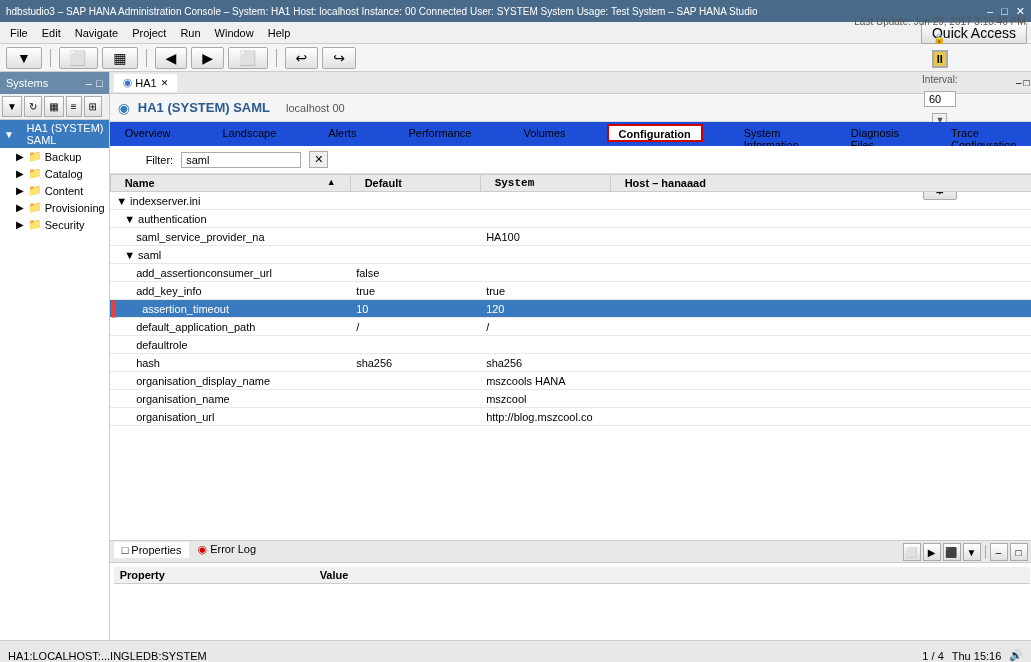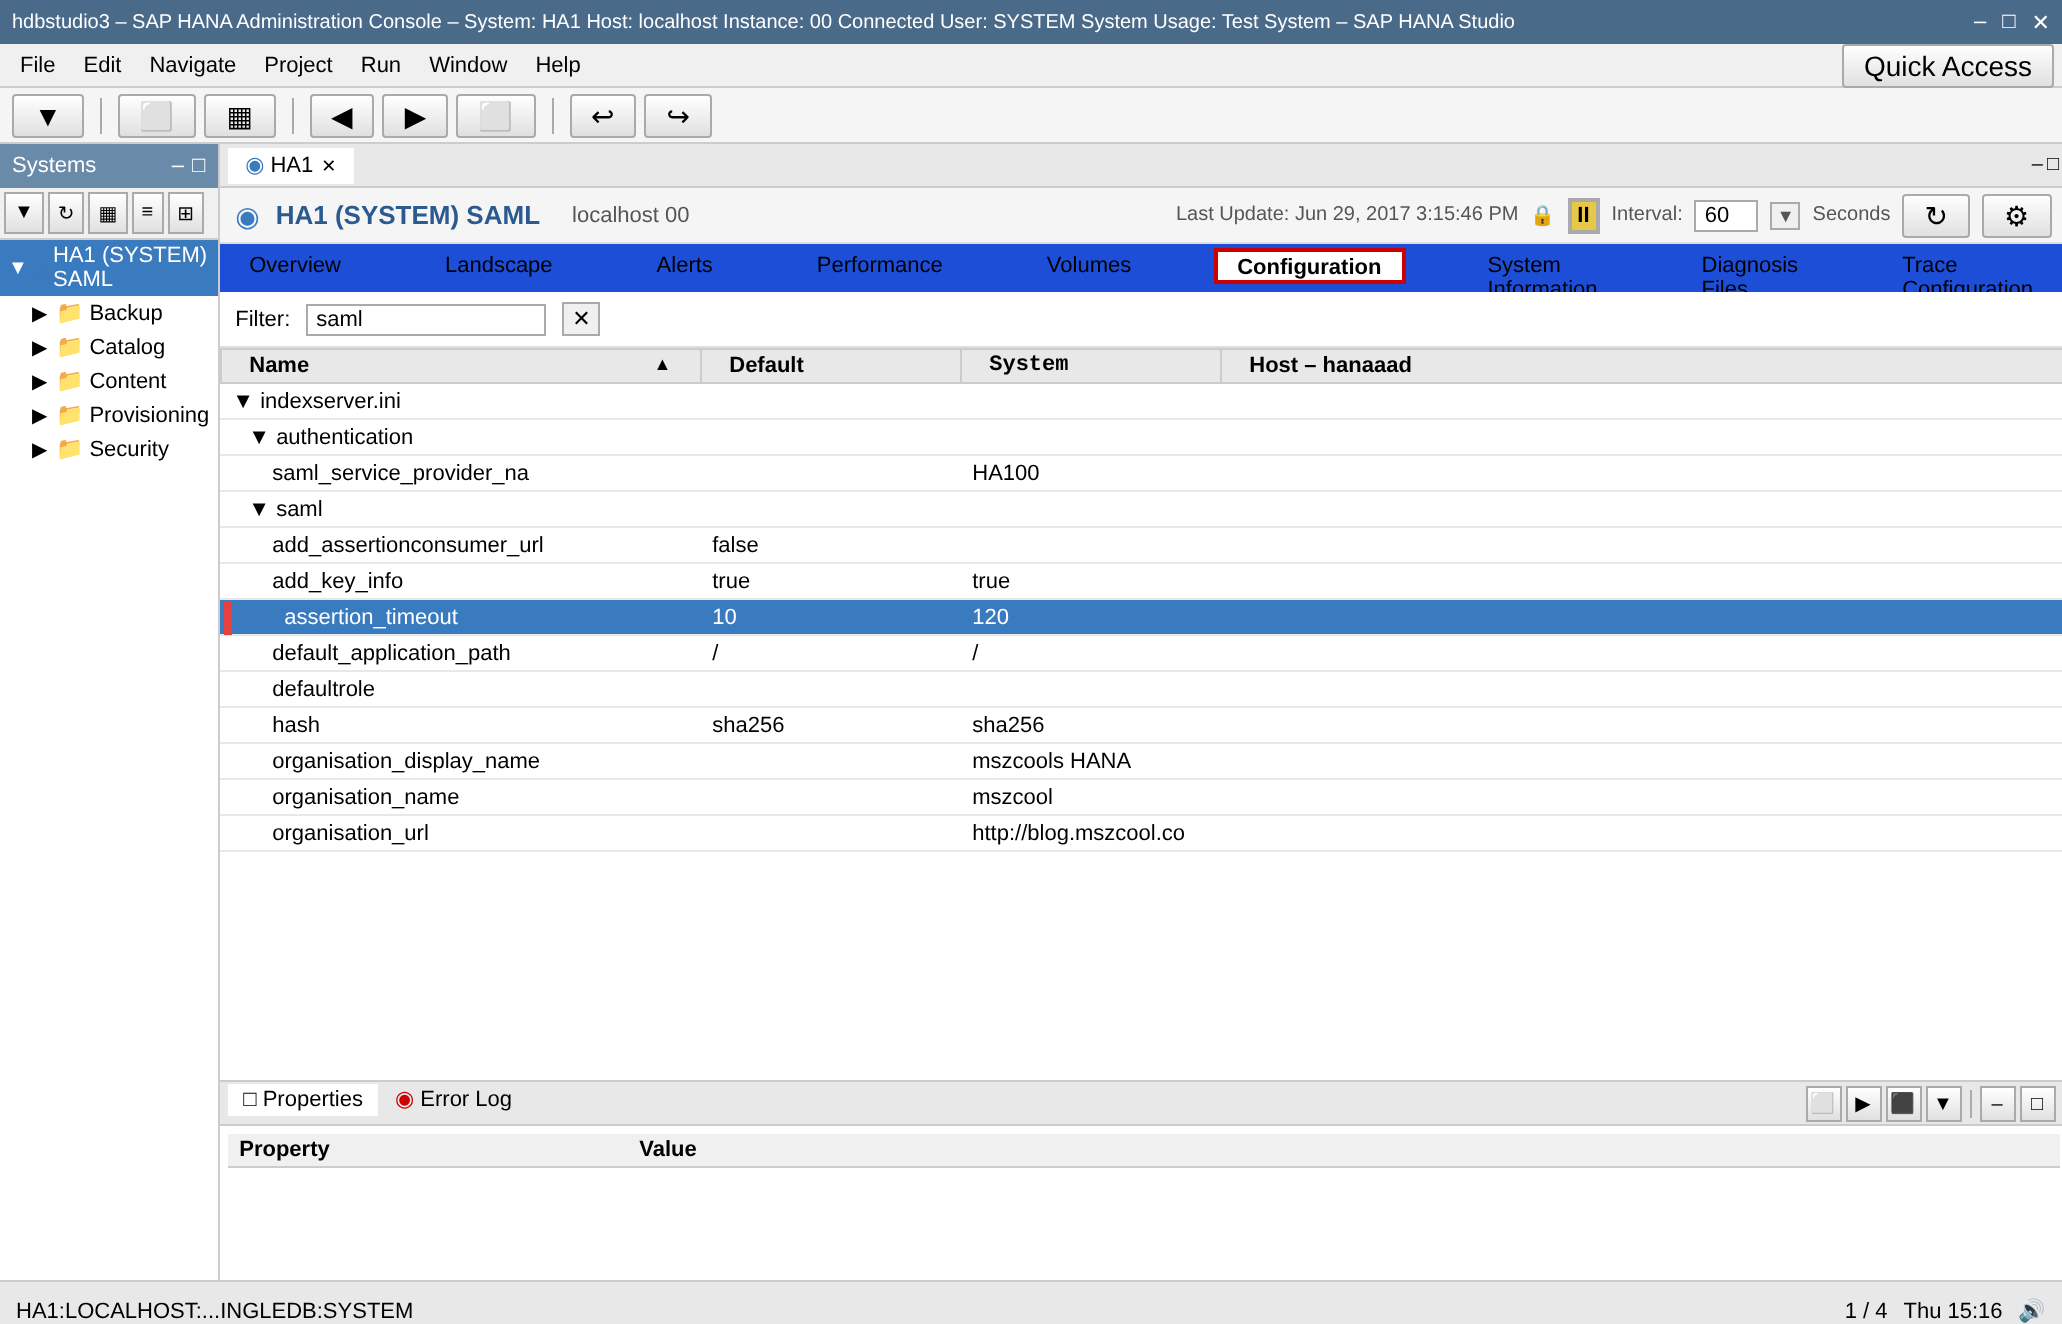--- a/index.html
+++ b/index.html
@@ -131,21 +131,21 @@
       border-bottom: 1px solid #ddd;
       padding: 4px 8px;
       display: flex;
       align-items: center;
       gap: 8px;
       height: 28px;
     }
     .conn-icon { color: #3a7abf; font-size: 14px; }
     .conn-title { font-size: 13px; font-weight: bold; color: #2a5a8f; }
     .conn-host { font-size: 11px; color: #555; margin-left: 8px; }
-    .conn-status { margin-left: auto; font-size: 10px; color: #555; display: flex; align-items: center; gap: 6px; }
+    .conn-status { margin-left: auto; font-size: 10px; color: #555; display: flex; align-items: center; gap: 6px; flex-direction: column; }
     .interval-box { border: 1px solid #aaa; padding: 1px 4px; background: white; font-size: 11px; }
 
     
     .nav-tabs {
       display: flex;
       background: #1d4ed8;
       border-bottom: 4px solid #1d4ed8;
       padding: 2px 4px 0;
       height: 24px;
       gap: 28px;
@@ -156,21 +156,21 @@
     
     .filter-bar {
       display: flex;
       align-items: center;
       padding: 4px 8px;
       background: white;
       border-bottom: 1px solid #ddd;
       gap: 8px;
       height: 28px;
     }
-    .filter-label { font-size: 11px; }
+    .filter-label { font-size: 11px; margin-left: 28px; }
     .filter-input { border: 1px solid #aaa; padding: 1px 4px; font-size: 11px; width: 120px; }
     .filter-clear { border: 1px solid #aaa; background: #f0f0f0; padding: 1px 4px; cursor: pointer; font-size: 11px; }
 
     
     .config-table { width: 100%; border-collapse: collapse; font-size: 11px; }
     .config-table th {
       background: #e8e8e8;
       border: 1px solid #ccc;
       padding: 2px 14px;
       text-align: left;

